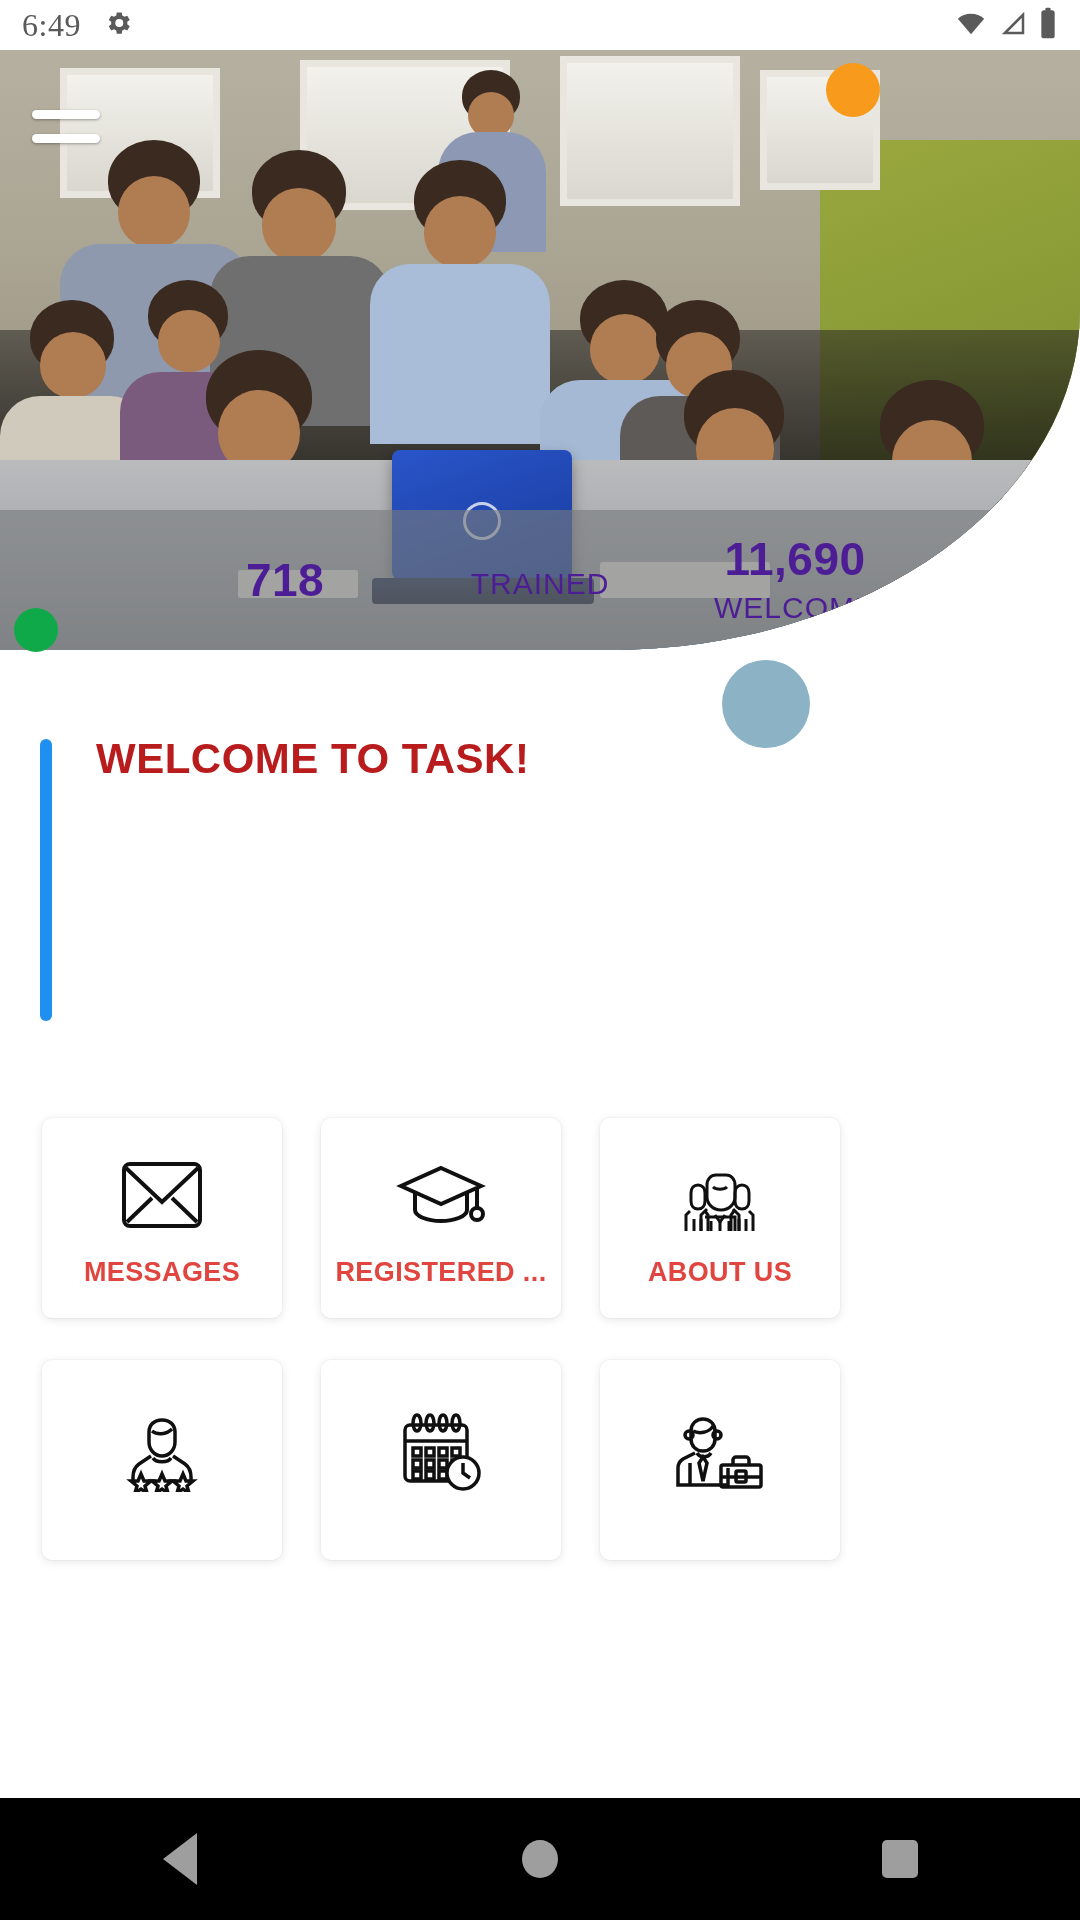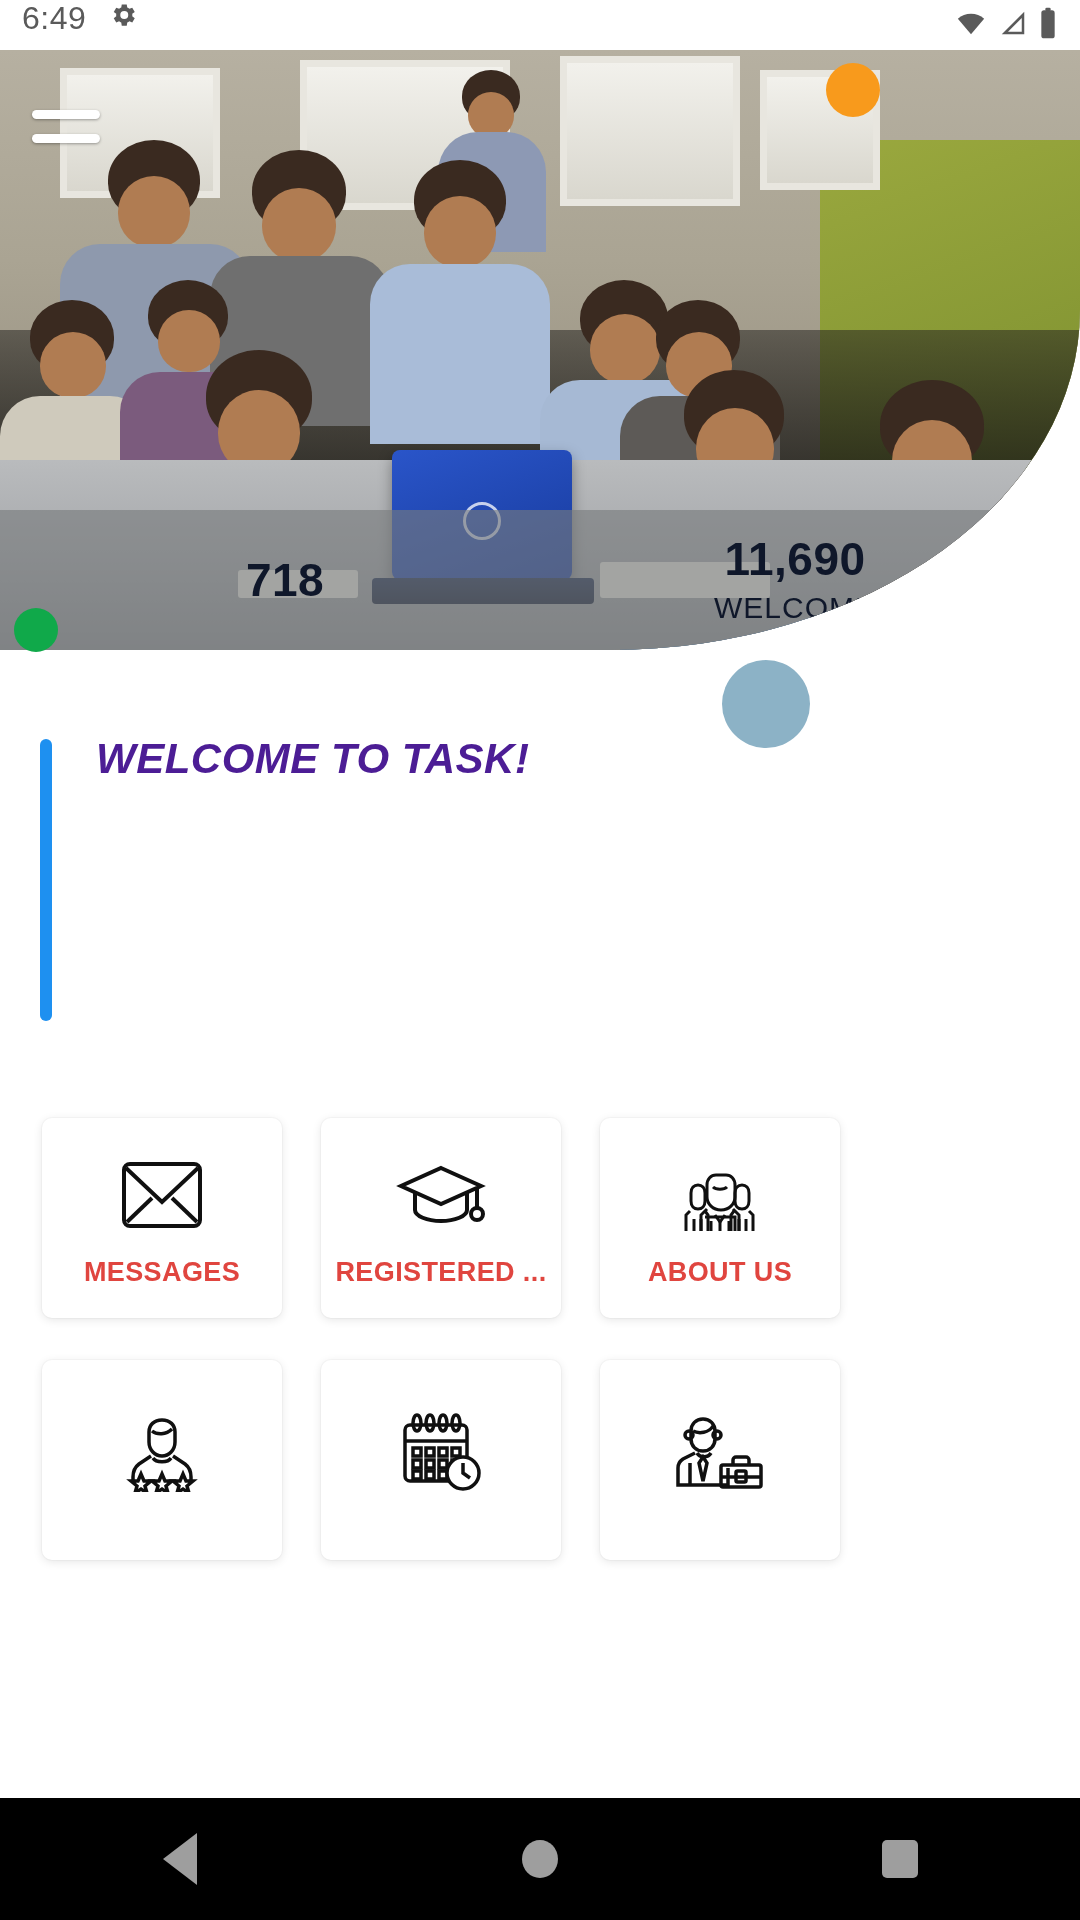--- a/index.html
+++ b/index.html
@@ -7,22 +7,22 @@
     width:1080px; height:1920px;
     background:#ffffff;
     font-family:"Liberation Sans", sans-serif;
     overflow:hidden;
   }
   #root{ position:relative; width:1080px; height:1920px; background:#fff; }
 
   
   .statusbar{
     position:absolute; top:0; left:0; width:1080px; height:50px;
-    background:#ffffff; display:flex; 
-    padding:0 22px; z-index:40;
+    background:#ffffff; display:flex; align-items:center;
+    padding:0 22px; z-index:40;font-family:Liberation Serif, serif;
   }
   .sb-time{ font-size:32px; color:#5a5a5a; letter-spacing:0.5px; }
   .sb-gear{ margin-left:22px; display:block; }
   .sb-right{ margin-left:auto; display:flex; align-items:center; gap:9px; }
 
   
   .hero-wrap{
     position:absolute; top:50px; left:0; width:1080px; height:600px;
     overflow:hidden; z-index:5;
   }
@@ -74,21 +74,21 @@
   }
   .paper{ position:absolute; background:#e9e7df; border-radius:3px; }
 
   
   .stats{
     position:absolute; left:0; right:0; bottom:0; height:140px;
     background:rgba(120,122,124,0.62);
     display:flex; align-items:center; justify-content:center;
     gap:0; z-index:8;
   }
-  .stat{ width:255px; text-align:center; color:#0f172a; }
+  .stat{ width:255px; text-align:center; color:#4c1d95; }
   .stat-num{ font-size:46px; font-weight:bold; line-height:1.05; letter-spacing:0.5px; }
   .stat-lbl{ font-size:30px; font-weight:400; margin-top:8px; letter-spacing:1px; }
 
   
   .hamburger{
     position:absolute; top:110px; left:32px; width:68px; height:46px;
     z-index:20; cursor:pointer;
   }
   .hamburger span{
     display:block; height:9px; border-radius:5px; background:#ffffff;
@@ -105,23 +105,22 @@
   
   .welcome{
     position:absolute; top:735px; left:40px; width:820px; z-index:10;
   }
   .wbar{
     position:absolute; left:0; top:4px; width:12px; height:282px;
     background:#1e90f0; border-radius:6px;
   }
   .wbody{ padding-left:56px; }
   .wtitle{
-    font-size:42px; font-weight:bold; color:#4c1d95;
+    font-size:42px; font-weight:bold; color:#b91c1c;
     letter-spacing:0.5px;
-    font-style:italic;
   }
   .wtext{
     margin-top:26px; font-size:34px; line-height:1.65;
     color:#5e5e5e; font-weight:400;
   }
 
   
   .grid{
     position:absolute; top:1118px; left:42px;
     width:1000px;
@@ -264,20 +263,21 @@
         <div class="laptop-base" style="left:372px; top:528px; width:222px; height:26px;"></div>
         <div class="paper" style="left:600px; top:512px; width:170px; height:36px;"></div>
         <div class="paper" style="left:238px; top:520px; width:120px; height:28px;"></div>
       </div>
 
       <div class="stats">
         <div class="stat">
           <div class="stat-num">718</div>
         </div>
         <div class="stat">
+          <div class="stat-lbl">TRAINED</div>
         </div>
         <div class="stat">
           <div class="stat-num">11,690</div>
           <div class="stat-lbl">WELCOME</div>
         </div>
       </div>
     </div>
   </div>
 
   <div class="hamburger">

